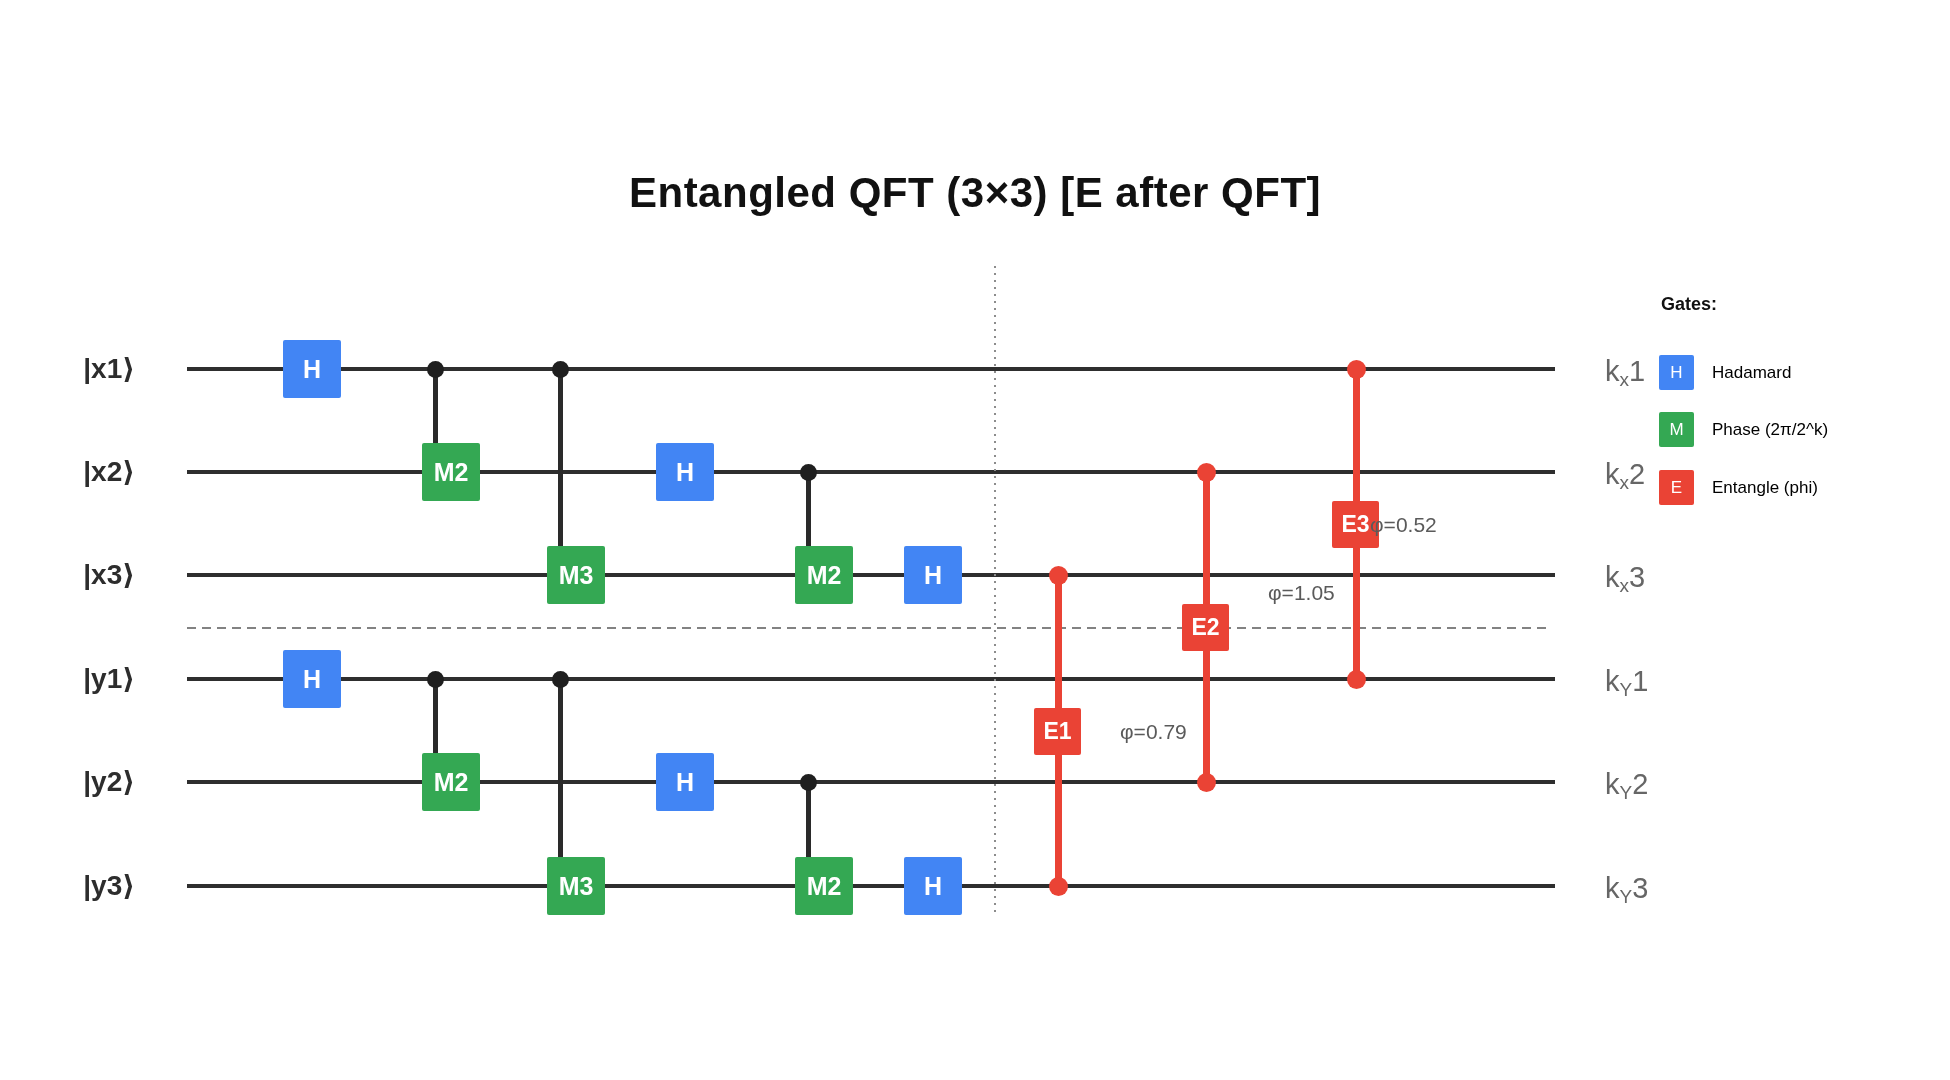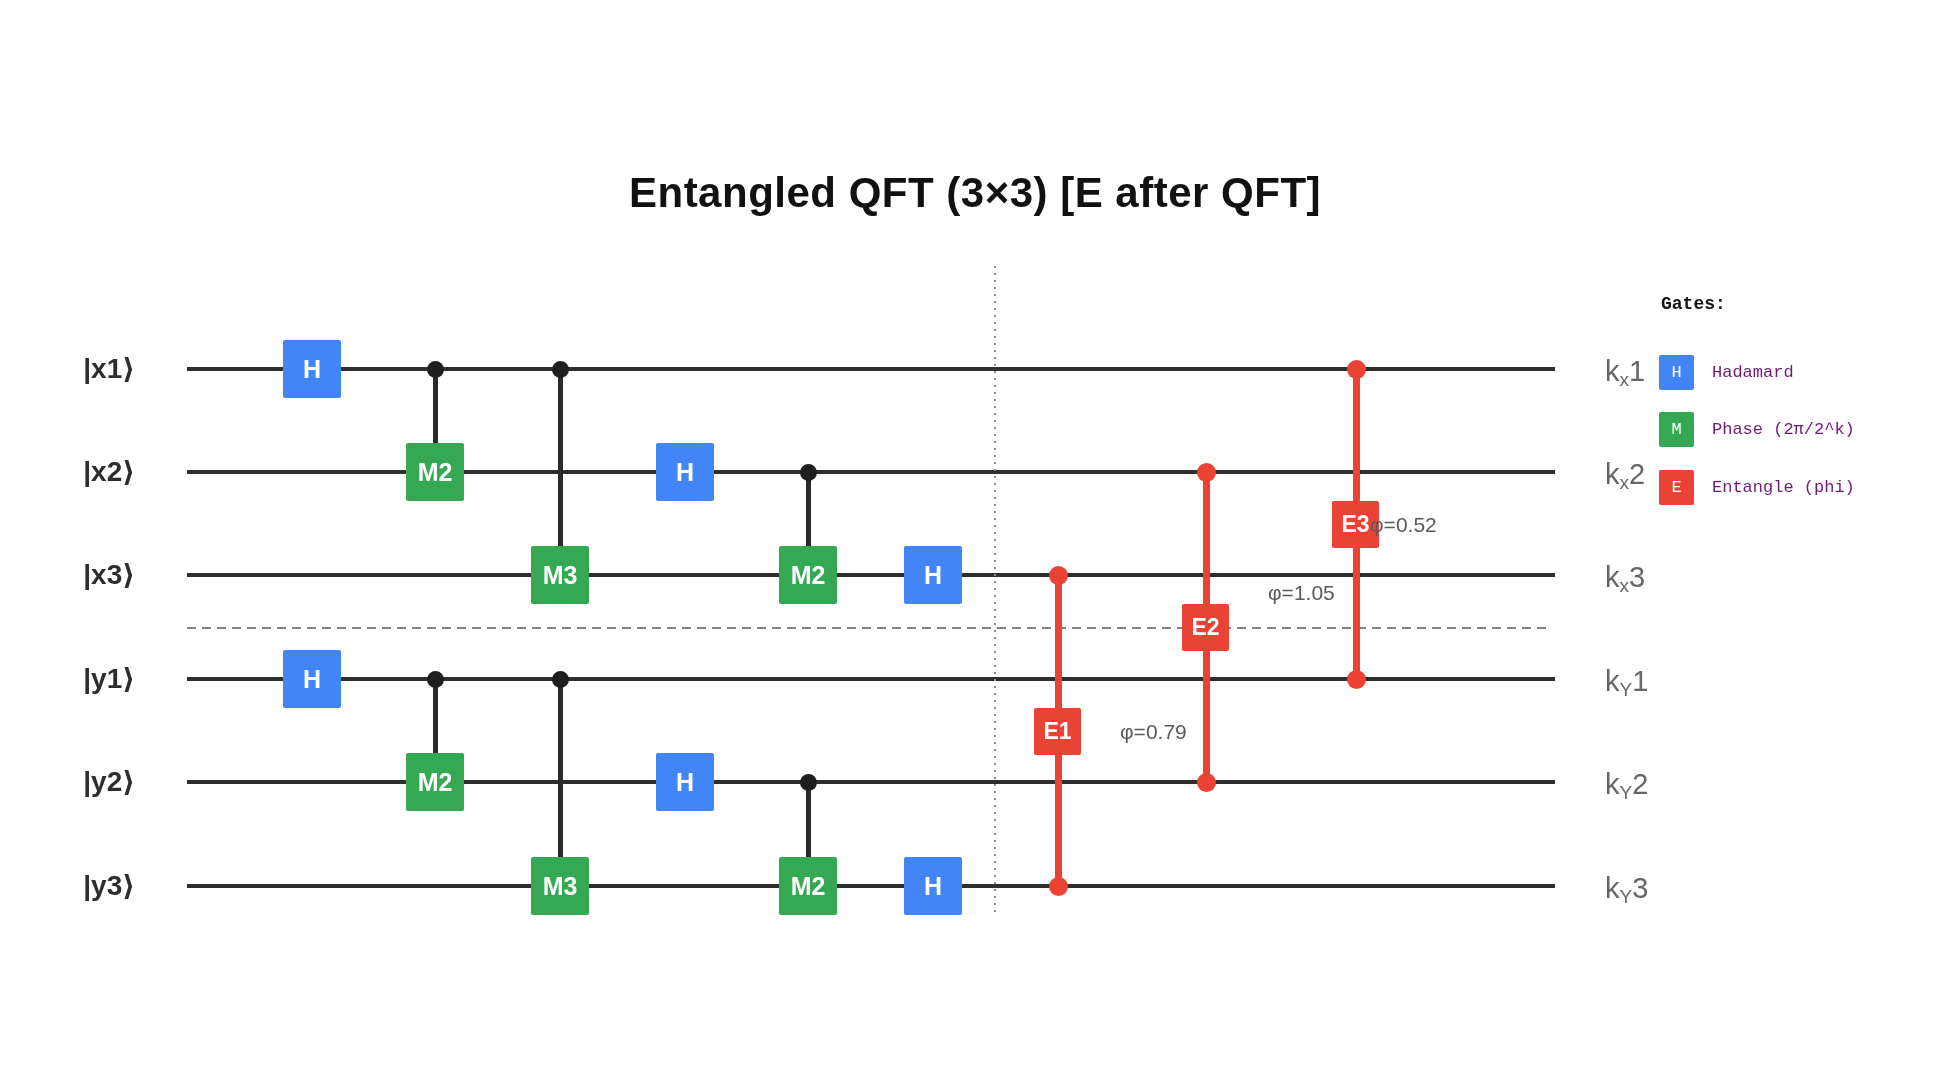--- a/index.html
+++ b/index.html
@@ -20,49 +20,49 @@
     position:absolute;left:1605px;height:40px;line-height:40px;
     font-size:29px;color:#666;white-space:nowrap;
   }
   .out-label sub{font-size:19px;vertical-align:-5px;}
   .gate{
     position:absolute;width:58px;height:58px;border-radius:2px;
     display:flex;align-items:center;justify-content:center;
     color:#fff;font-size:25px;font-weight:bold;
   }
   .gate.h{background:#4285F4;}
-  .gate.m{background:#34A853;}
+  .gate.m{background:#34A853;margin-left:16px;}
   .ctrl-line{position:absolute;width:5px;background:#2a2a2a;}
   .ctrl-dot{position:absolute;width:17px;height:17px;border-radius:50%;background:#1f1f1f;}
   .e-line{position:absolute;width:7px;background:#EA4335;}
   .e-dot{position:absolute;width:19px;height:19px;border-radius:50%;background:#EA4335;}
   .e-gate{
     position:absolute;width:47px;height:47px;border-radius:2px;background:#EA4335;
     display:flex;align-items:center;justify-content:center;
     color:#fff;font-size:23px;font-weight:bold;
   }
   .phase{
     position:absolute;height:30px;line-height:30px;font-size:21px;color:#5a5a5a;white-space:nowrap;
   }
   .sep-dashed{
     position:absolute;left:187px;top:627px;width:1360px;height:2px;
     background:repeating-linear-gradient(to right,#828282 0 9px,transparent 9px 15px);
   }
   .sep-dotted{
     position:absolute;left:994px;top:266px;width:2px;height:651px;
     background:repeating-linear-gradient(to bottom,#8c8c8c 0 2px,transparent 2px 7px);
   }
-  .legend{position:absolute;left:1659px;top:294px;font-family:Liberation Mono, monospace;}
+  .legend{position:absolute;left:1659px;top:294px;}
   .legend-heading{font-size:18px;font-weight:bold;color:#111;margin-bottom:38px;margin-left:2px;}
   .legend-row{position:absolute;left:0;display:flex;align-items:center;gap:18px;height:35px;}
   .legend-swatch{
     width:35px;height:35px;border-radius:2px;display:flex;align-items:center;justify-content:center;
     color:#fff;font-size:17px;
   }
-  .legend-name{font-size:17px;color:#701a75;white-space:nowrap;}
+  .legend-name{font-size:17px;color:#000000;white-space:nowrap;}
 </style>
 </head>
 <body>
 
 <div class="stage">
 
   <div class="title">Entangled QFT (3×3) [E after QFT]</div>
 
   <div class="in-label" style="top:349px">|x1⟩</div>
   <div class="in-label" style="top:452px">|x2⟩</div>

